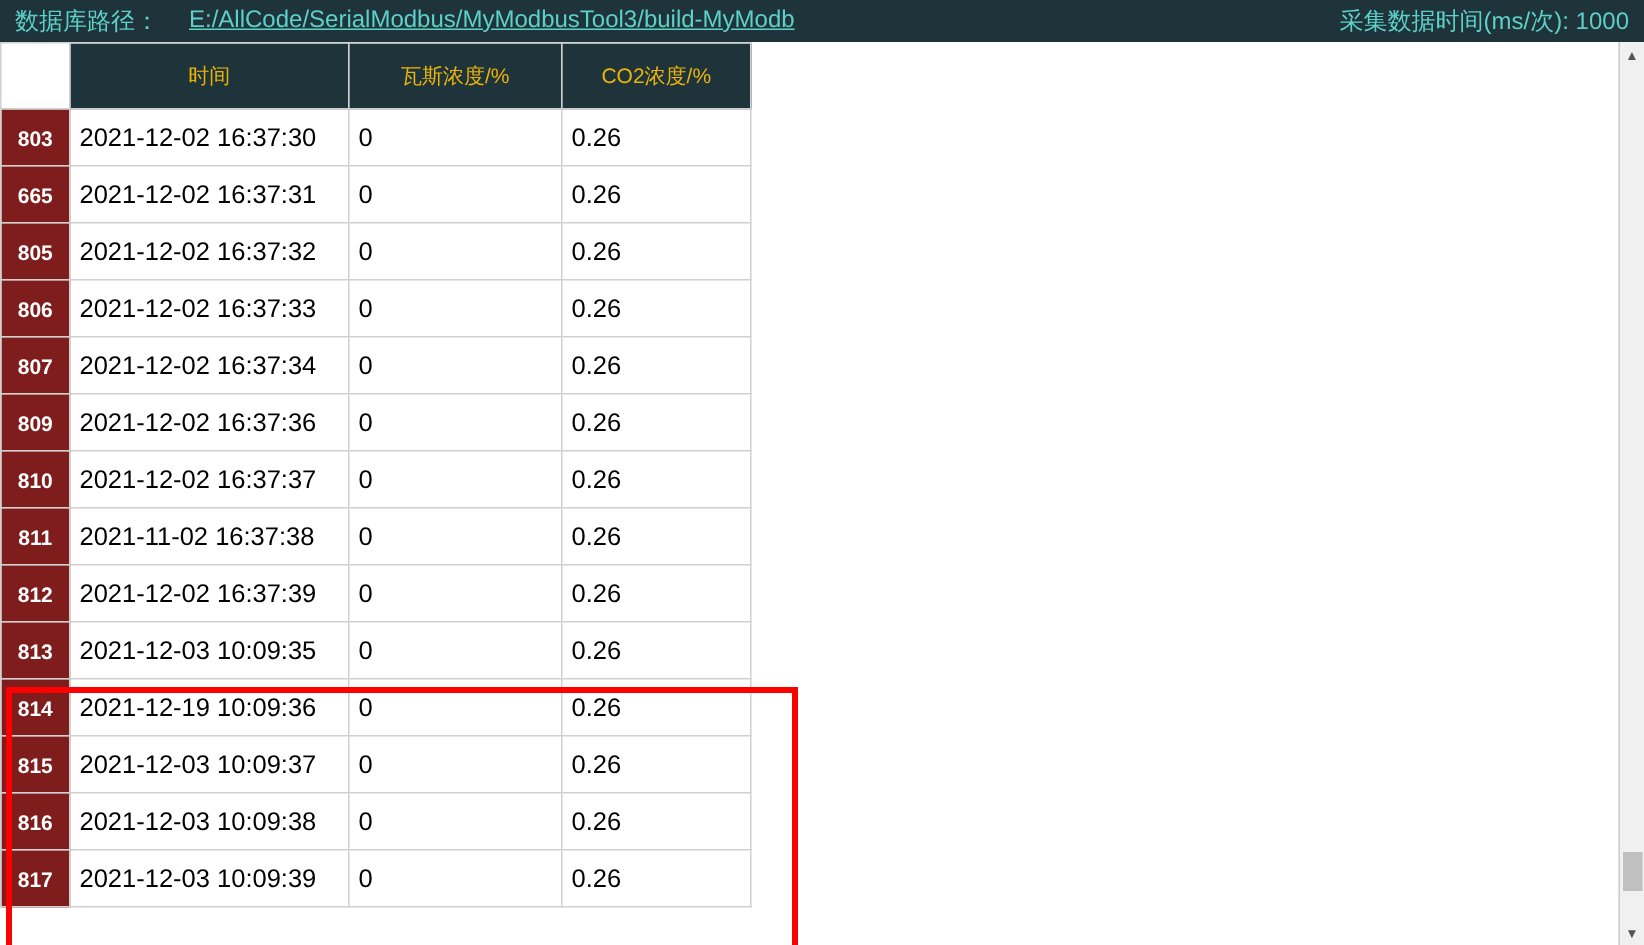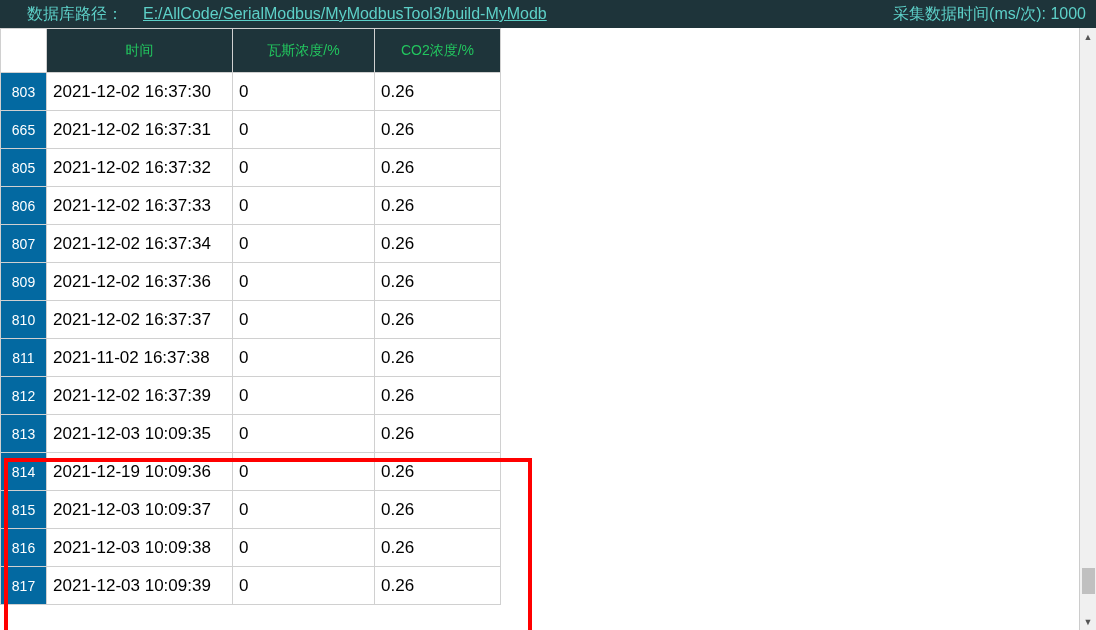--- a/index.html
+++ b/index.html
@@ -16,21 +16,20 @@
       height: 28px;
       display: flex;
       align-items: center;
       padding: 0 10px;
       font-size: 16px;
       white-space: nowrap;
       overflow: hidden;
     }
     .header-bar .db-label {
       margin-right: 20px;
-      margin-left: 17px;
     }
     .header-bar .db-path {
       flex: 0 0 auto;
       max-width: 640px;
       overflow: hidden;
       text-decoration: underline;
     }
     .header-bar .interval-label {
       margin-left: auto;
       padding-left: 8px;
@@ -52,35 +51,35 @@
     th, td {
       border: 1px solid #d0d0d0;
       font-size: 16px;
       text-align: left;
       padding: 0 6px;
       height: 38px;
       vertical-align: middle;
     }
     thead th {
       background: #1e343a;
-      color: #22c55e;
+      color: #eab308;
       text-align: center;
       font-weight: normal;
       height: 44px;
       font-size: 14px;
     }
     thead th.corner {
       background: #ffffff;
     }
     tbody th.rownum {
-      background: #0369a1;
+      background: #7f1d1d;
       color: #ffffff;
       text-align: center;
       font-size: 14px;
-      font-weight: normal;
+      font-weight: bold;
       width: 46px;
     }
     col.col-rownum { width: 46px; }
     col.col-time   { width: 186px; }
     col.col-gas    { width: 142px; }
     col.col-co2    { width: 126px; }
     td.cell {
       background: #ffffff;
       color: #000000;
       font-size: 17px;

